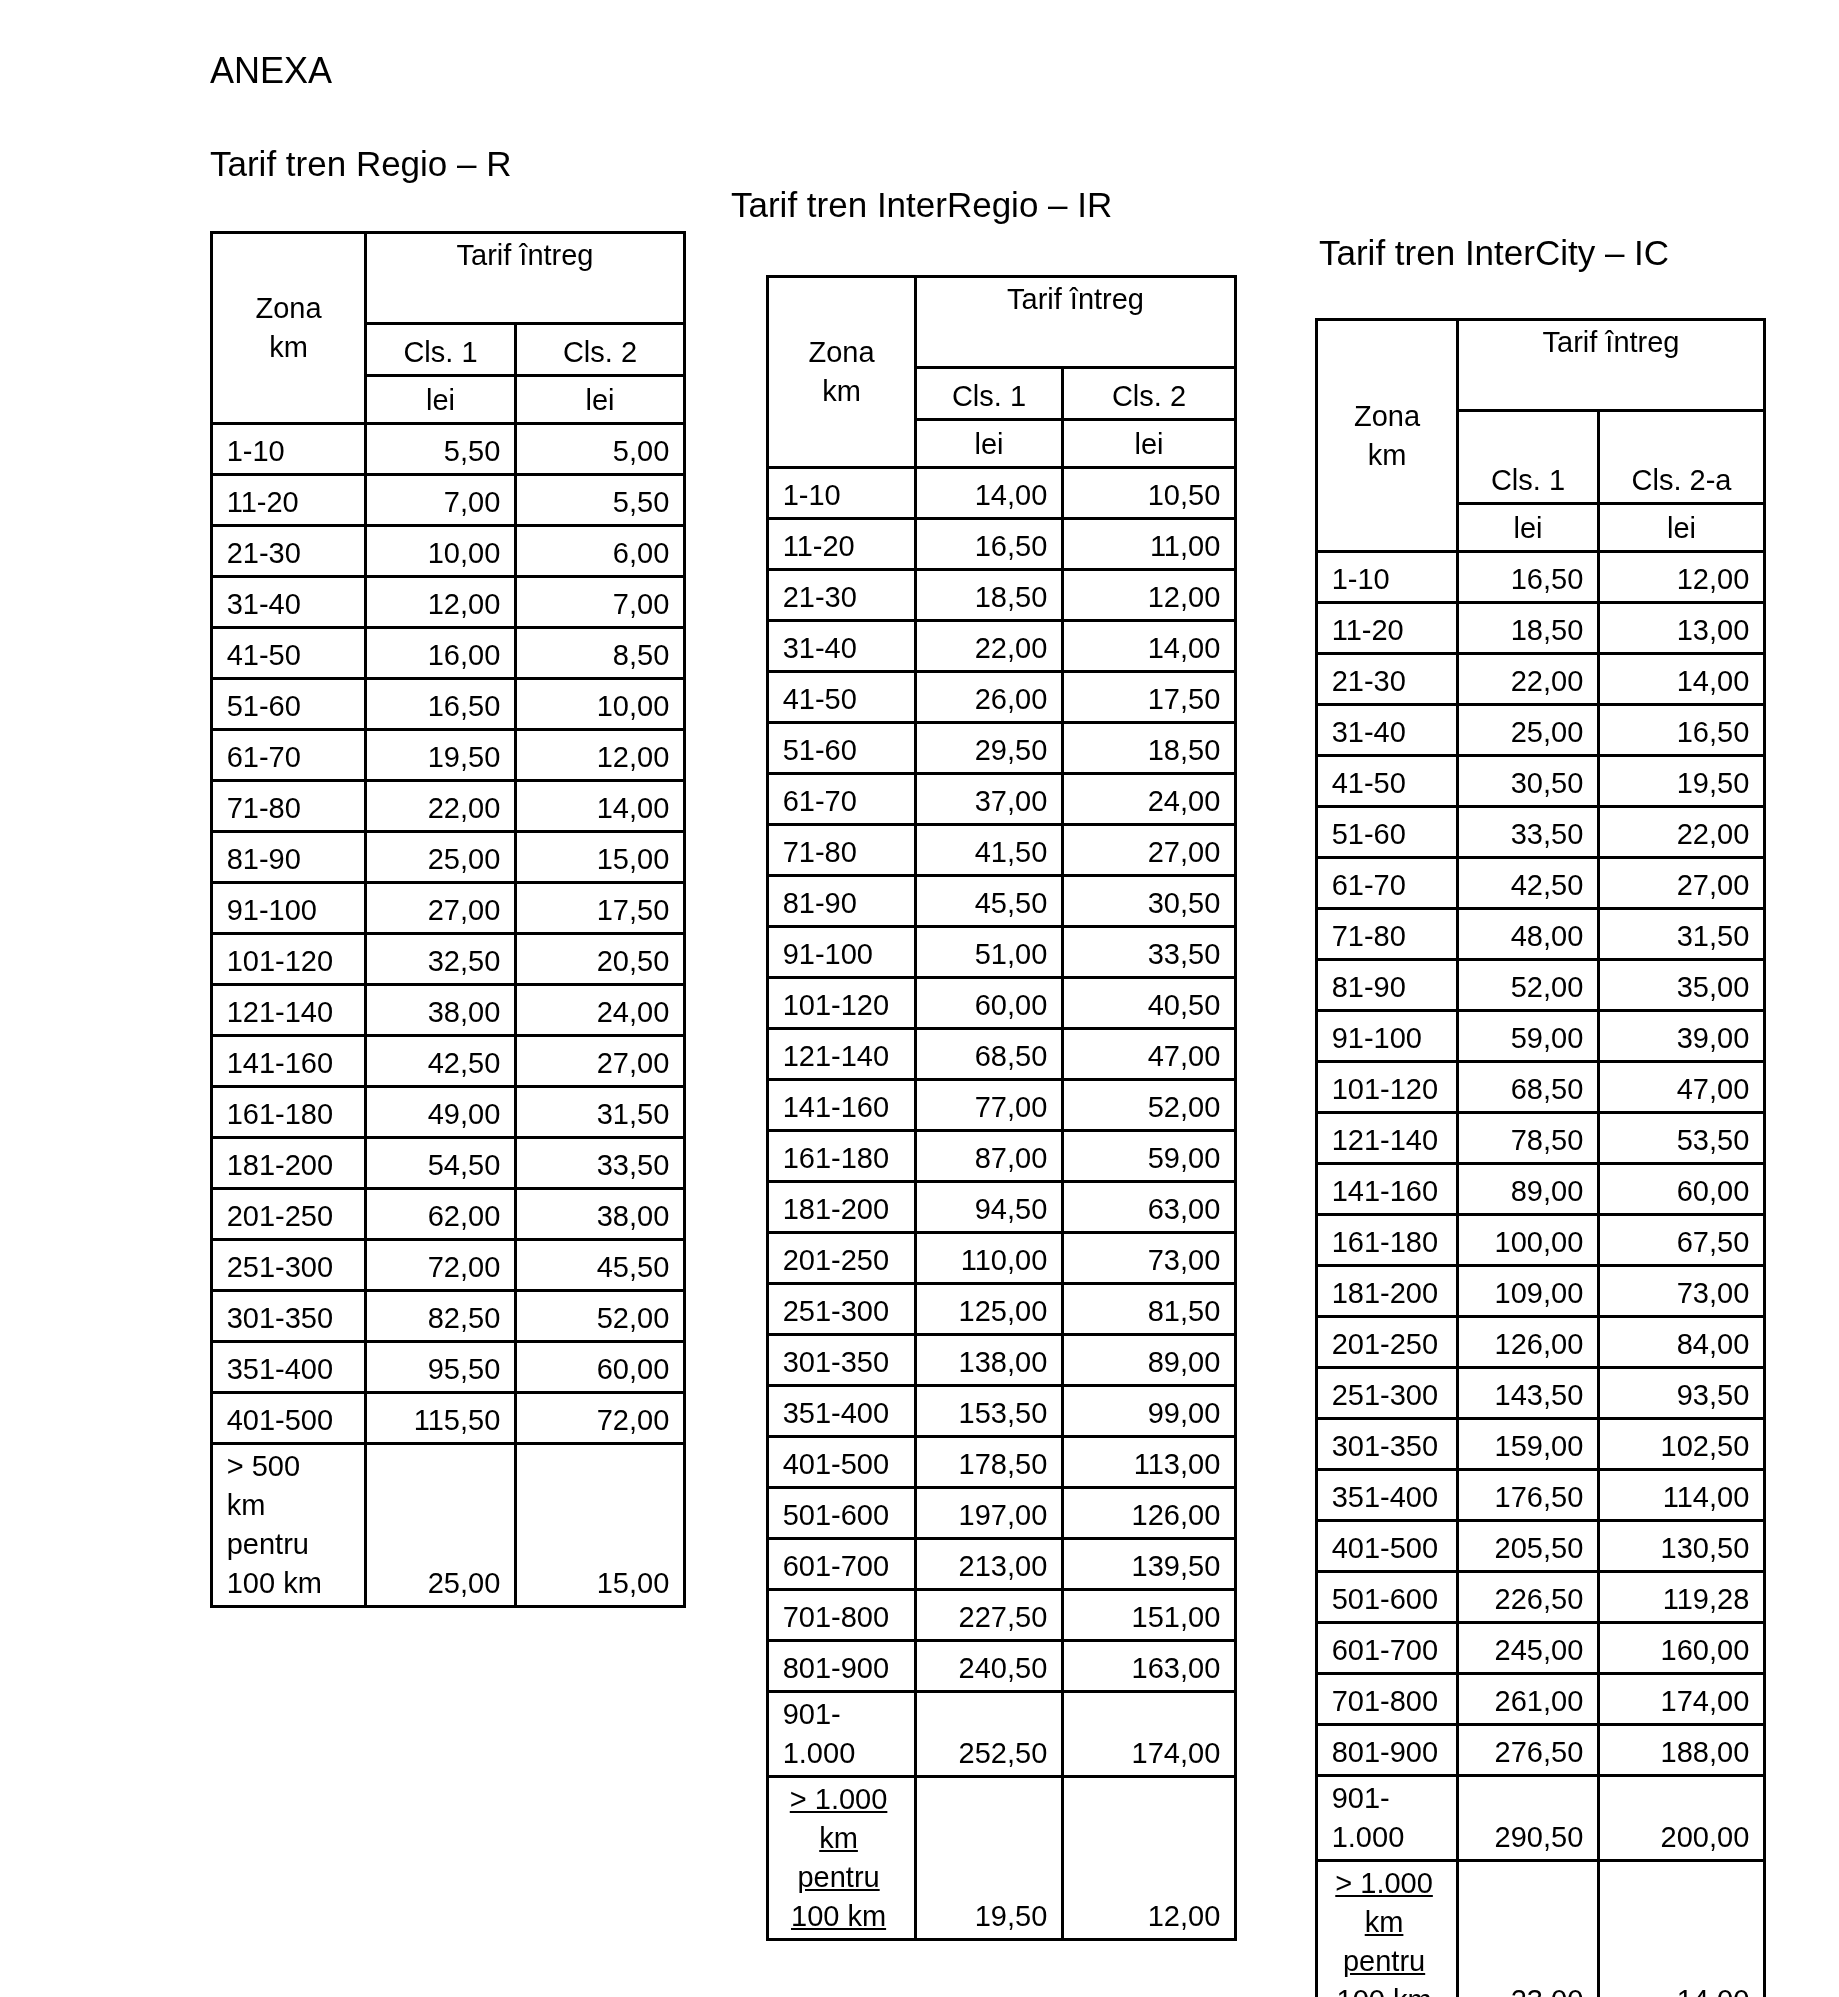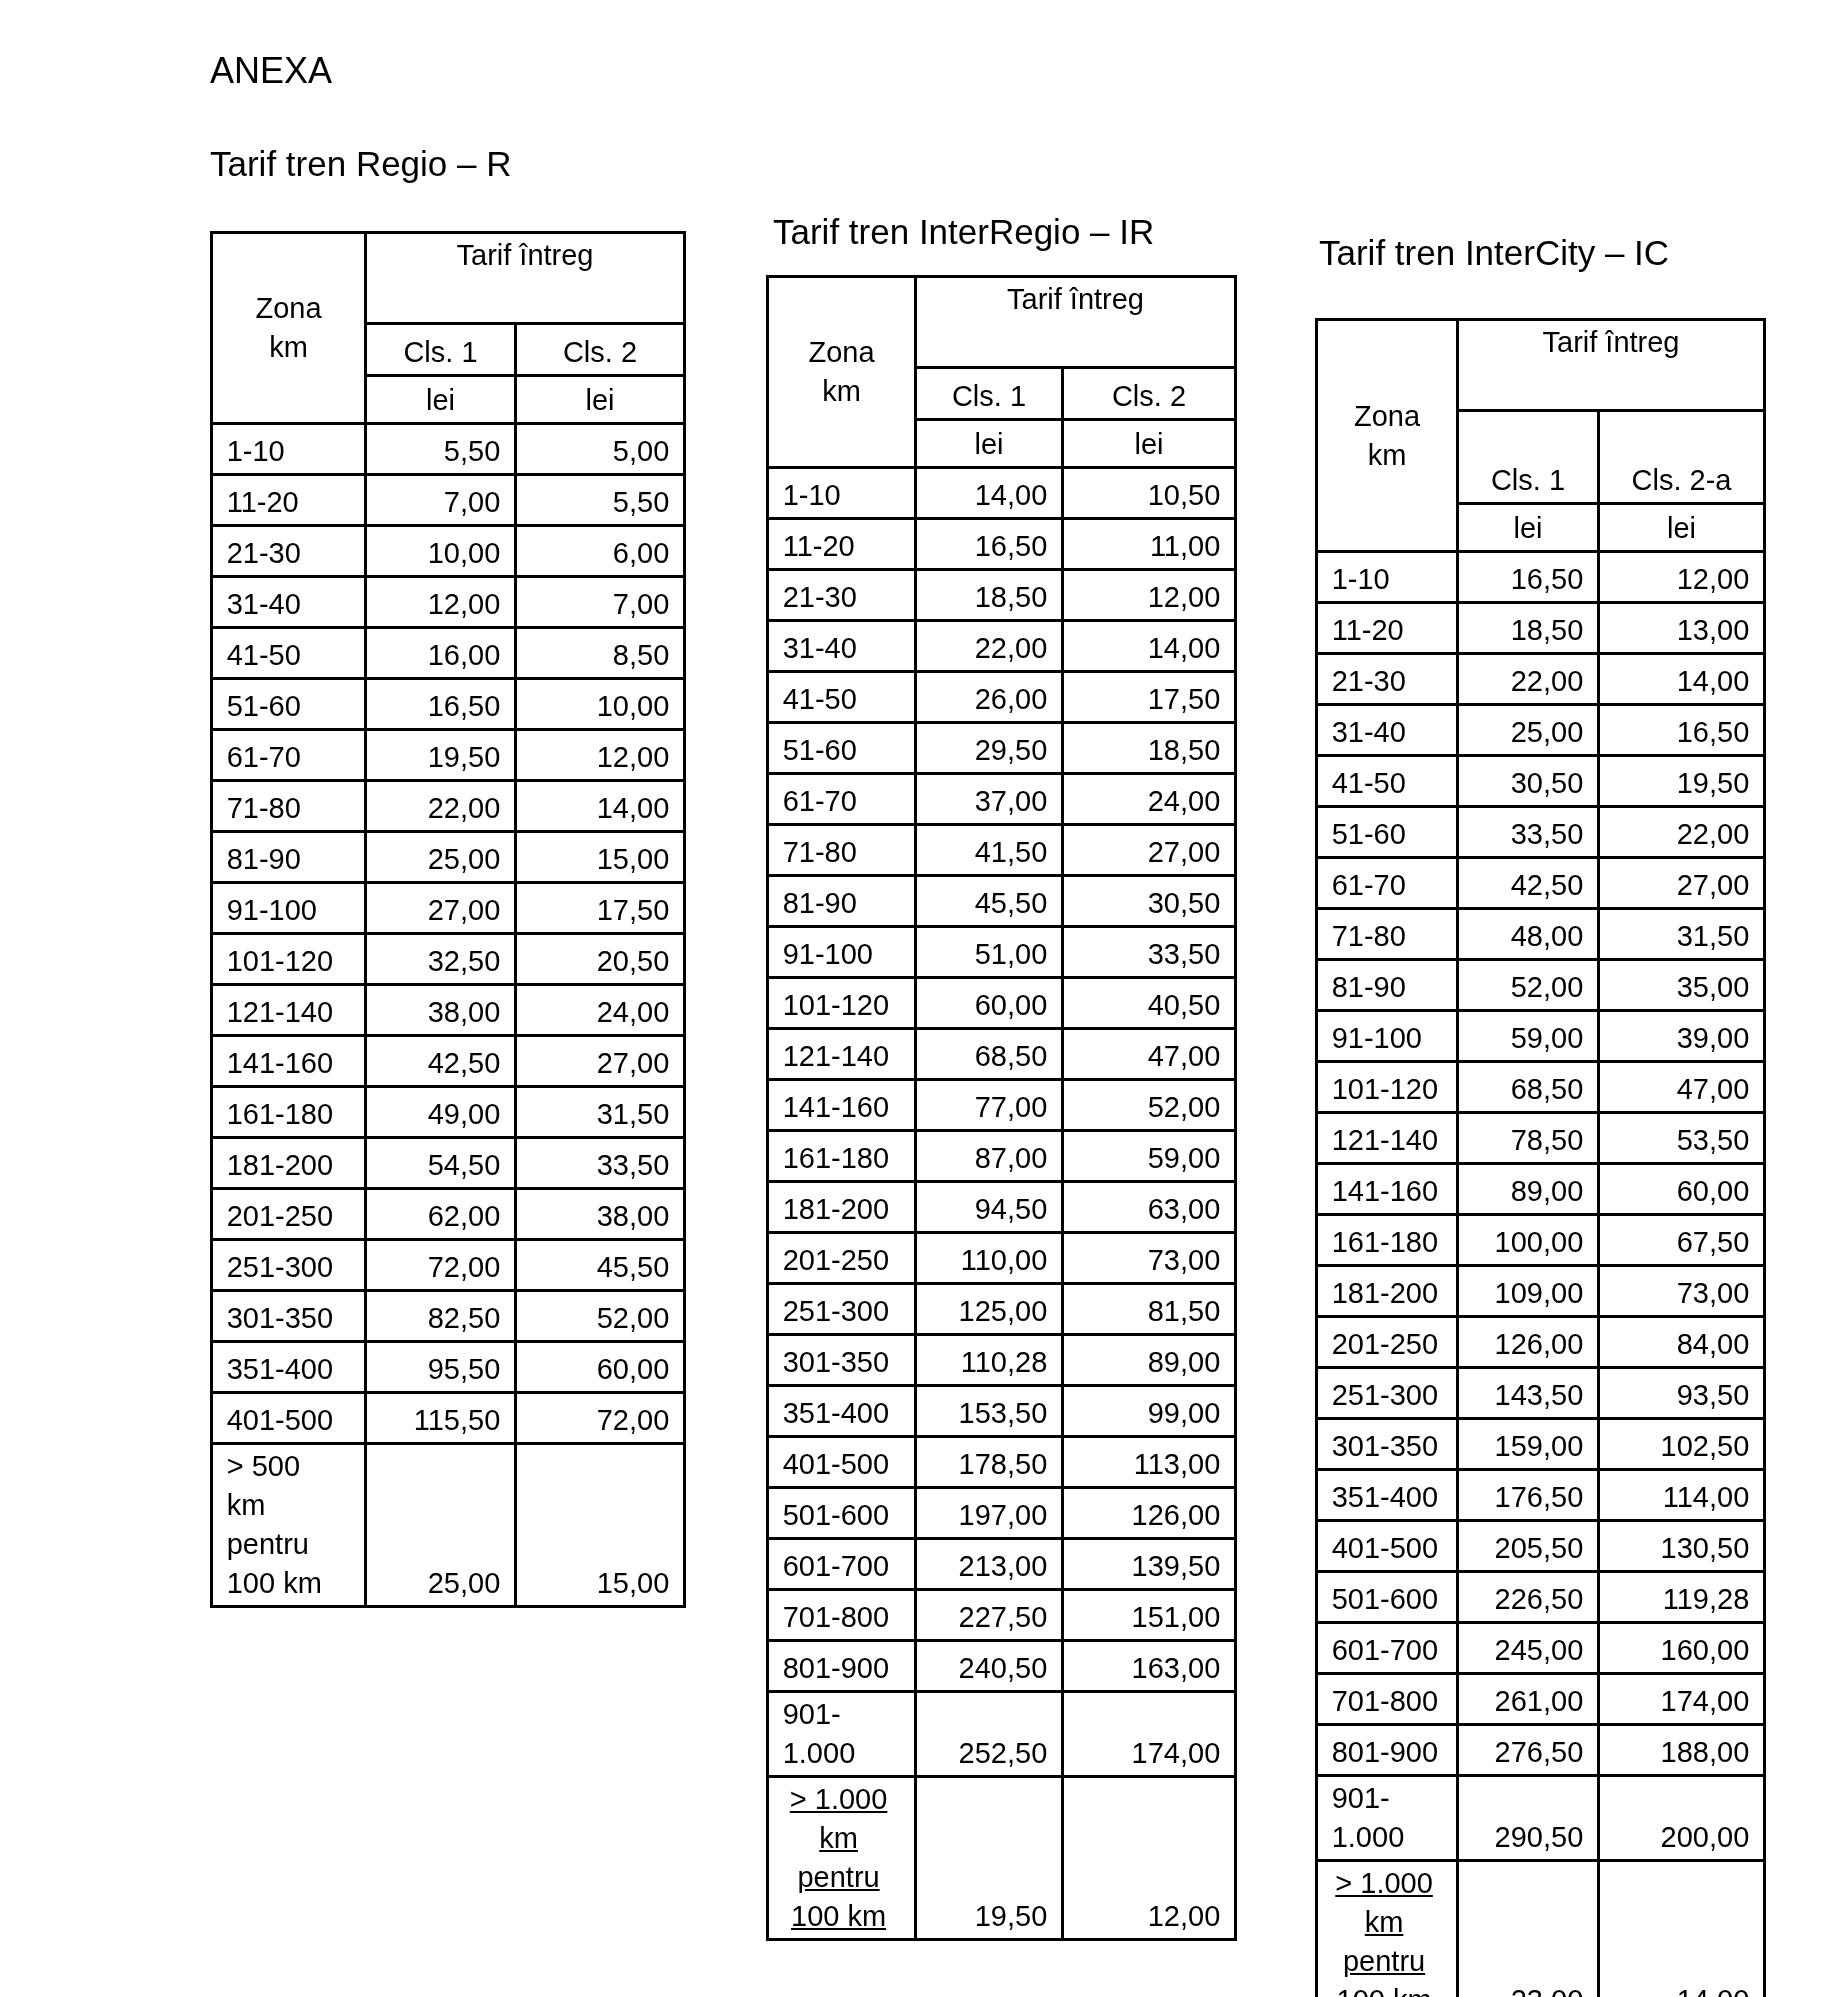--- a/index.html
+++ b/index.html
@@ -26,21 +26,21 @@
   }
   .tbl-title {
     position: absolute;
     font-size: 35px;
     line-height: 43px;
     font-weight: normal;
     margin: 0;
     white-space: nowrap;
   }
   #title-regio      { left: 210px;  top: 142px; }
-  #title-interregio { left: 773px;  top: 183px; margin-top: 27px; }
+  #title-interregio { left: 731px;  top: 183px; }
   #title-intercity  { left: 1319px; top: 231px; }
 
   table.tariff {
     position: absolute;
     border-collapse: collapse;
     table-layout: fixed;
     background: #ffffff;
   }
   #table-regio      { left: 210px;  top: 231px; width: 473px; }
   #table-interregio { left: 766px;  top: 275px; width: 468px; }
@@ -335,21 +335,21 @@
         <td class="num-cell">110,00</td>
         <td class="num-cell">73,00</td>
       </tr>
       <tr>
         <td class="zona-cell">251-300</td>
         <td class="num-cell">125,00</td>
         <td class="num-cell">81,50</td>
       </tr>
       <tr>
         <td class="zona-cell">301-350</td>
-        <td class="num-cell">110,28</td>
+        <td class="num-cell">138,00</td>
         <td class="num-cell">89,00</td>
       </tr>
       <tr>
         <td class="zona-cell">351-400</td>
         <td class="num-cell">153,50</td>
         <td class="num-cell">99,00</td>
       </tr>
       <tr>
         <td class="zona-cell">401-500</td>
         <td class="num-cell">178,50</td>

